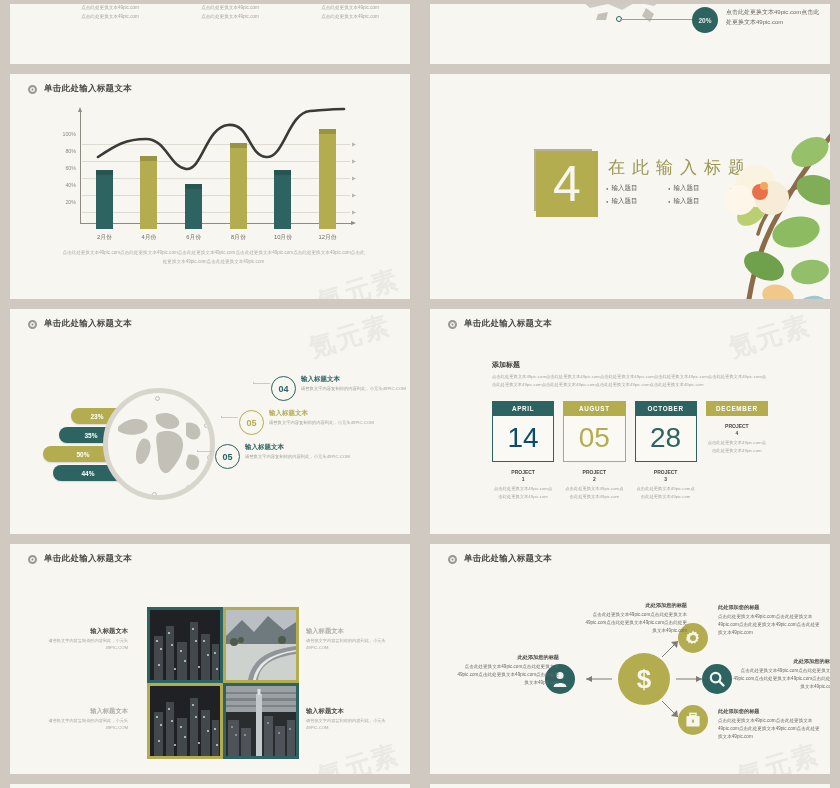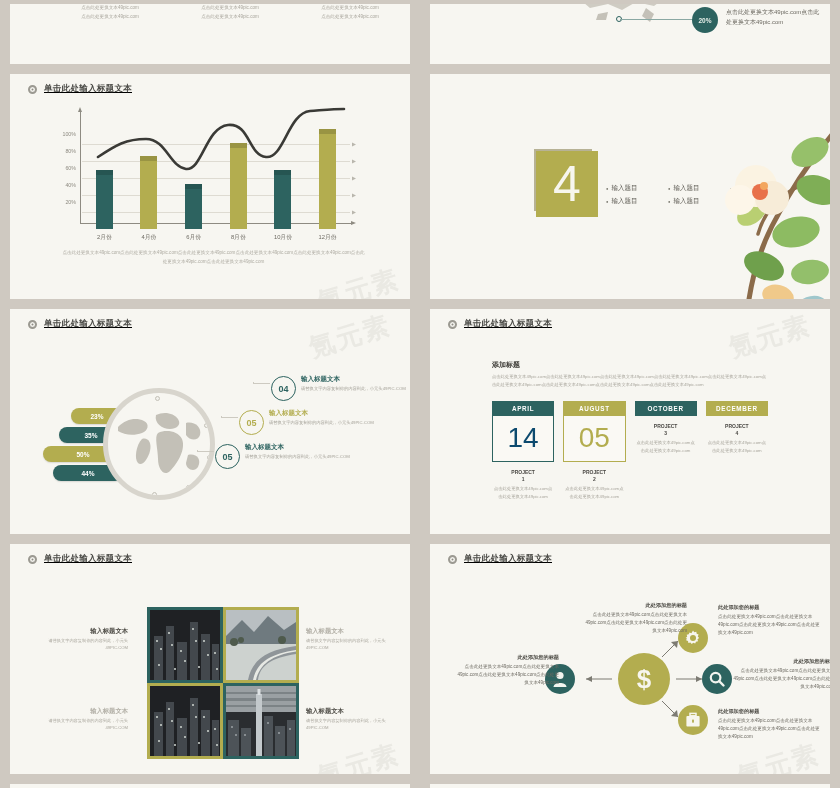--- a/index.html
+++ b/index.html
@@ -16,21 +16,21 @@
     width:840px;height:788px;
   }
   .cell{position:relative;overflow:hidden;padding:4px 10px 6px 10px;box-sizing:border-box;}
   .slide{
     position:relative;width:100%;height:100%;
     background:#f7f6f1;
     box-sizing:border-box;
     overflow:hidden;
   }
   .slide.cut-top{border-top:none;}
-  .hdr{display:flex;align-items:center;gap:7px;padding:9px 15px 0 18px;text-decoration:underline;}
+  .hdr{display:flex;align-items:center;gap:7px;padding:9px 15px 0 18px;}
   .hdr .dot{
     width:9px;height:9px;border-radius:50%;
     background:#f7f6f1;border:2px solid #9b9991;box-sizing:border-box;
     box-shadow:inset 0 0 0 1.5px #f7f6f1, inset 0 0 0 3px #8d8b83;
   }
   .hdr .t{font-size:8.5px;font-weight:bold;color:#4a4a46;letter-spacing:.3px;}
 
   
   .wm{
     position:absolute;right:6px;bottom:4px;
@@ -268,20 +268,21 @@
     </div>
   </div>
 
   <div class="cell">
     <div class="slide">
       <div class="sec">
         <div class="numbox-shadow"></div>
         <div class="numbox">
           <span>4</span>
         </div>
+        <div class="sec-title">在此输入标题</div>
         <div class="sec-bullets" id="secBullets">
             <i>输入题目</i>
             <i>输入题目</i>
             <i>输入题目</i>
             <i>输入题目</i>
             <i>输入题目</i>
           </div>
 
         <svg class="floral" viewBox="0 0 180 196">
           <path d="M176 14 C150 44,130 74,112 110 C100 134,92 160,88 190" stroke="#8b6b4a" stroke-width="5" fill="none" stroke-linecap="round"></path>
@@ -389,20 +390,21 @@
               <div class="mh" style="background: rgb(179, 173, 79);">AUGUST</div>
               <div class="dd" style="border-color: rgb(179, 173, 79); color: rgb(179, 173, 79);">05</div>
               <div class="pj">
                 <div>PROJECT</div>
                 <div>2</div>
               </div>
               <div class="pd">点击此处更换文本49pic.com点击此处更换文本49pic.com</div>
             </div>
             <div class="card">
               <div class="mh" style="background: rgb(45, 99, 96);">OCTOBER</div>
+              <div class="dd" style="border-color: rgb(45, 99, 96); color: rgb(45, 99, 96);">28</div>
               <div class="pj">
                 <div>PROJECT</div>
                 <div>3</div>
               </div>
               <div class="pd">点击此处更换文本49pic.com点击此处更换文本49pic.com</div>
             </div>
             <div class="card">
               <div class="mh" style="background: rgb(179, 173, 79);">DECEMBER</div>
               <div class="pj">
                 <div>PROJECT</div>

